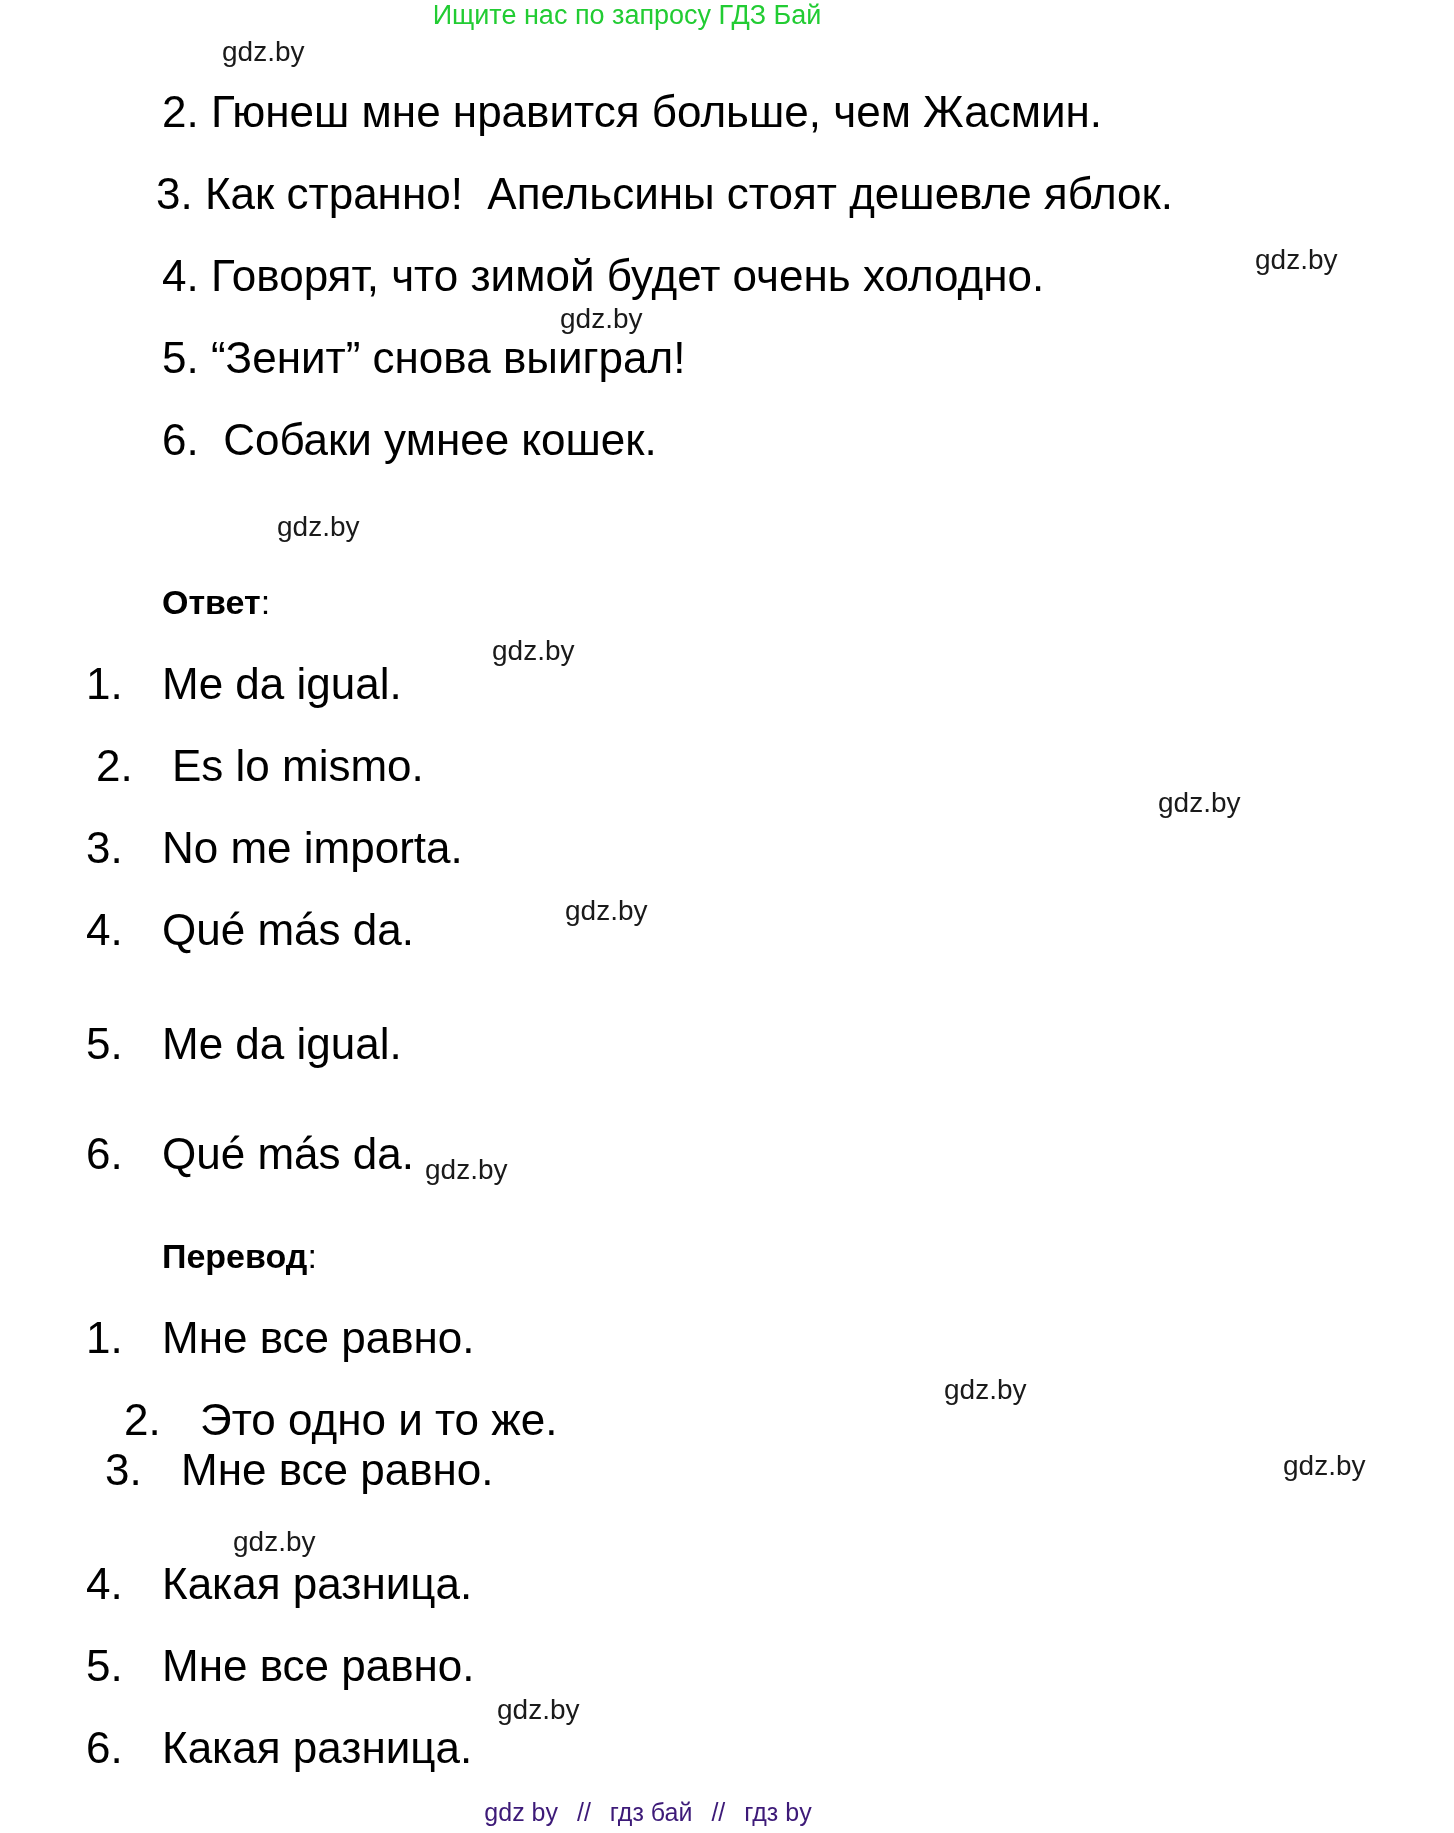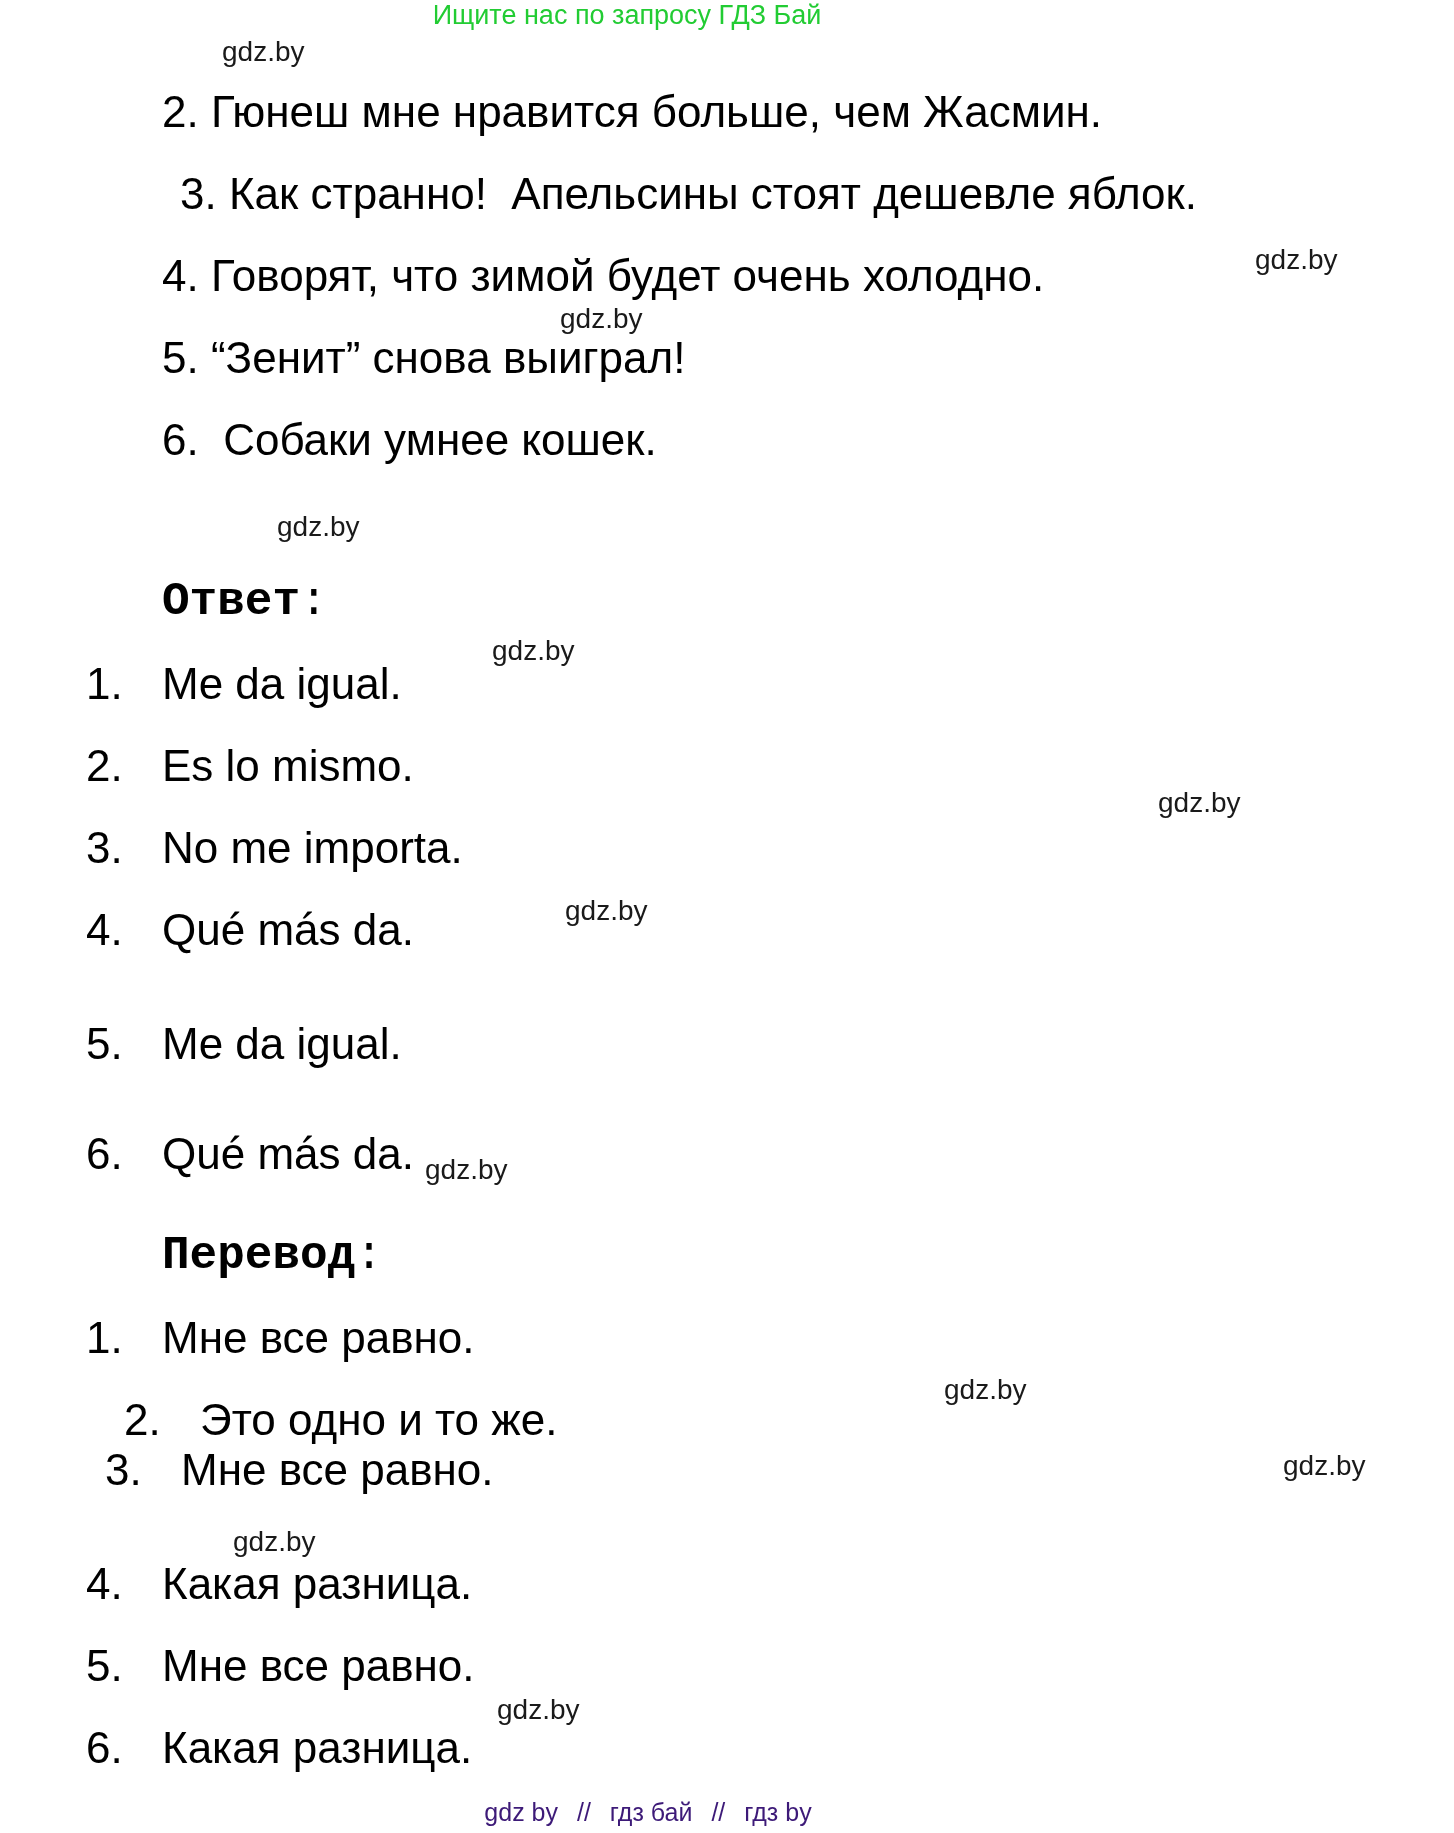--- a/index.html
+++ b/index.html
@@ -3,21 +3,21 @@
   <meta charset="utf-8">
   <style>
     html, body { margin: 0; padding: 0; background: #ffffff; }
     body { width: 1454px; height: 1833px; position: relative; overflow: hidden;
            font-family: "Liberation Sans", "DejaVu Sans", sans-serif; color: #000; }
     .abs { position: absolute; white-space: nowrap; }
     .header { top: 0px; left: 0; width: 1254px; text-align: center; font-size: 27px;
               line-height: 30px; }
     .wm { font-size: 28px; line-height: 32px; color: #1a1a1a; }
     .line { font-size: 44px; line-height: 60px; }
-    .heading { font-size: 46px; line-height: 60px; font-weight: bold; font-family: Liberation Mono, monospace; }
+    .heading { font-size: 34px; line-height: 60px; font-weight: bold; }
     .heading .colon { font-weight: normal; }
     .num { display: inline-block; }
     .ans .num { width: 76px; }
     .footer { left: 0; width: 1296px; text-align: center; font-size: 25px; line-height: 30px; }
     .footer .sep { margin: 0 12px; }
   </style>
 </head>
 <body>
 
 <div class="abs header" style="color:#22cc33">
@@ -34,21 +34,21 @@
 <div class="abs wm" style="left:425px; top:1154px;">gdz.by</div>
 <div class="abs wm" style="left:944px; top:1374px;">gdz.by</div>
 <div class="abs wm" style="left:1283px; top:1450px;">gdz.by</div>
 <div class="abs wm" style="left:233px; top:1526px;">gdz.by</div>
 <div class="abs wm" style="left:497px; top:1694px;">gdz.by</div>
 
 <div class="abs line" style="left:162px; top:82px;">
   <span class="num">2.</span>
   <span>Гюнеш мне нравится больше, чем Жасмин.</span>
 </div>
-<div class="abs line" style="left:180px; top:164px;">
+<div class="abs line" style="left:156px; top:164px;">
   <span class="num">3.</span>
   <span style="white-space:pre">Как странно!  Апельсины стоят дешевле яблок.</span>
 </div>
 <div class="abs line" style="left:162px; top:246px;">
   <span class="num">4.</span>
   <span>Говорят, что зимой будет очень холодно.</span>
 </div>
 <div class="abs line" style="left:162px; top:328px;">
   <span class="num">5.</span>
   <span>“Зенит” снова выиграл!</span>
@@ -58,21 +58,21 @@
   <span style="white-space:pre"> Собаки умнее кошек.</span>
 </div>
 
 <div class="abs heading" style="left:162px; top:572px;">
   <span>Ответ</span><span class="colon">:</span>
 </div>
 
 <div class="abs line ans" style="left:86px; top:654px;">
   <span class="num">1.</span><span>Me da igual.</span>
 </div>
-<div class="abs line ans" style="left:86px; top:736px;">
+<div class="abs line ans" style="left:96px; top:736px;">
   <span class="num">2.</span><span>Es lo mismo.</span>
 </div>
 <div class="abs line ans" style="left:86px; top:818px;">
   <span class="num">3.</span><span>No me importa.</span>
 </div>
 <div class="abs line ans" style="left:86px; top:900px;">
   <span class="num">4.</span><span>Qué más da.</span>
 </div>
 <div class="abs line ans" style="left:86px; top:982px;margin-top:32px;">
   <span class="num">5.</span><span>Me da igual.</span>

